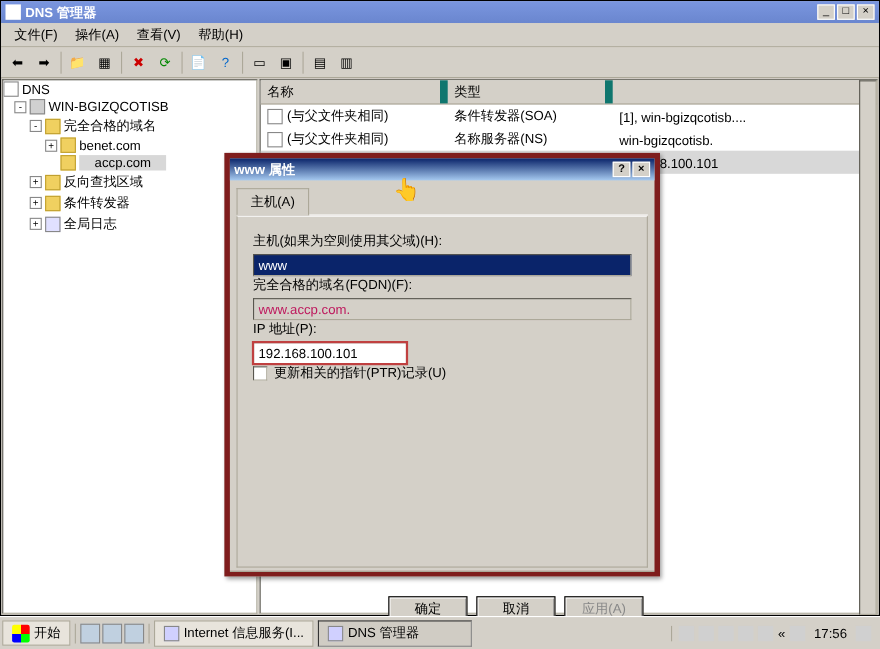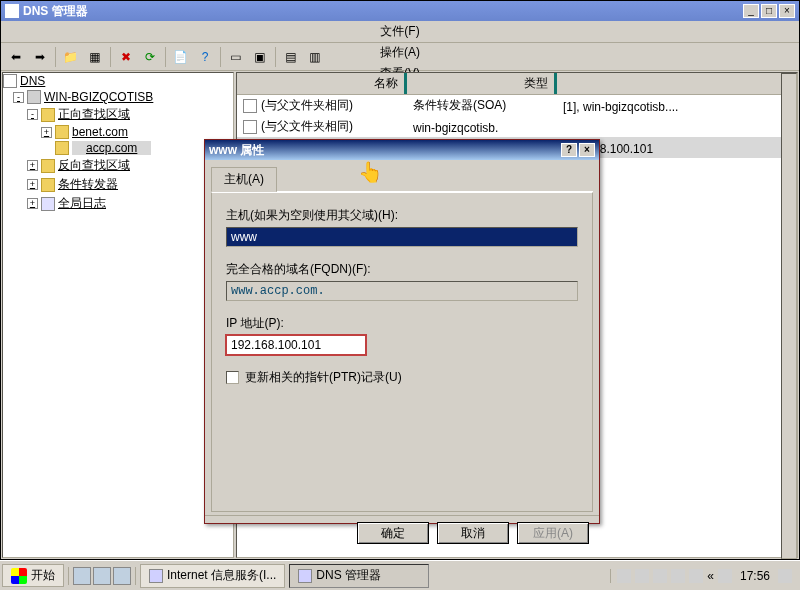--- a/index.html
+++ b/index.html
@@ -6,66 +6,66 @@
 body { background: #7f7f7f; width: 800px; height: 590px; overflow: hidden; position: relative; }
 
 
 .main-window { position: absolute; top: 0; left: 0; width: 800px; height: 560px; background: #d4d0c8; border: 1px solid #000; }
 .titlebar { height: 20px; background: linear-gradient(#7a96df, #6a86cf); color: #fff; display: flex; align-items: center; padding: 0 4px; }
 .titlebar-icon { width: 14px; height: 14px; background: #fff; margin-right: 4px; }
 .titlebar-text { flex: 1; font-weight: bold; }
 .titlebar-btns { display: flex; gap: 2px; }
 .titlebar-btn { width: 16px; height: 14px; background: #d4d0c8; border: 1px solid #fff; text-align: center; line-height: 12px; font-size: 10px; color: #000; }
 
-.menubar { height: 22px; background: #d4d0c8; display: flex; align-items: center; padding: 0 4px; border-bottom: 1px solid #aca899; flex-direction: column; }
+.menubar { height: 22px; background: #d4d0c8; display: flex; align-items: center; padding: 0 4px; border-bottom: 1px solid #aca899; }
 .menu-item { padding: 2px 8px; }
 
 .toolbar { height: 28px; background: #d4d0c8; display: flex; align-items: center; padding: 0 4px; gap: 2px; border-bottom: 1px solid #aca899; }
 .tool-btn { width: 22px; height: 22px; border: 1px solid transparent; display: flex; align-items: center; justify-content: center; }
 .tool-sep { width: 1px; height: 20px; background: #aca899; margin: 0 2px; }
 
 .content { display: flex; height: 488px; }
-.tree-panel { width: 232px; background: #fff; border: 1px inset #aca899; margin: 1px; overflow: auto; text-decoration: underline; }
+.tree-panel { width: 232px; background: #fff; border: 1px inset #aca899; margin: 1px; overflow: auto; }
 .tree-item { display: flex; align-items: center; padding: 1px 0; white-space: nowrap; }
 .tree-indent { display: inline-block; }
 .tree-toggle { width: 11px; height: 11px; border: 1px solid #888; text-align: center; line-height: 9px; font-size: 9px; margin-right: 3px; background: #fff; }
 .tree-icon { width: 14px; height: 14px; margin-right: 3px; display: inline-block; }
 .folder-icon { background: #f0d060; border: 1px solid #c0a030; }
 .server-icon { background: #d0d0d0; border: 1px solid #888; }
 .dns-icon { background: #fff; border: 1px solid #888; }
 .log-icon { background: #e0e0ff; border: 1px solid #888; }
 .tree-label.selected { background: #d8d8d8; padding: 0 14px; }
 
 .list-panel { flex: 1; background: #fff; border: 1px inset #aca899; margin: 1px; position: relative; }
 .list-header { display: flex; background: #d4d0c8; border-bottom: 1px solid #aca899; }
-.list-col-h { padding: 2px 6px; border-right: 3px solid #0f766e; text-align: right; }
+.list-col-h { padding: 2px 6px; border-right: 7px solid #0f766e; }
 .list-row { display: flex; align-items: flex-end; padding: 1px 0; }
 .list-row.selected { background: #d8d8d8; }
 .list-cell { padding: 1px 6px; display: flex; align-items: center; }
 .list-cell .rec-icon { width: 14px; height: 14px; background: #fff; border: 1px solid #888; margin-right: 4px; }
 
 
-.dialog { position: absolute; top: 139px; left: 204px; width: 396px; height: 385px; background: #d4d0c8; border: 1px solid #7f1d1d; box-shadow: 2px 2px 4px rgba(0,0,0,.4); }
+.dialog { position: absolute; top: 139px; left: 204px; width: 396px; height: 385px; background: #d4d0c8; border: 5px solid #7f1d1d; box-shadow: 2px 2px 4px rgba(0,0,0,.4); }
 .dlg-title { height: 20px; background: linear-gradient(#0a246a, #a6caf0); color: #fff; display: flex; align-items: center; padding: 0 4px; font-weight: bold; }
 .dlg-title-text { flex: 1; }
 .dlg-title-btns { display: flex; gap: 2px; }
 .dlg-title-btn { width: 16px; height: 14px; background: #d4d0c8; border: 1px solid #fff; color: #000; text-align: center; line-height: 12px; font-size: 10px; }
 .dlg-body { padding: 6px; height: 355px; }
 .tab-strip { display: flex; border-bottom: 1px solid #fff; }
 .tab { background: #d4d0c8; border: 1px solid #aca899; border-bottom: none; padding: 3px 12px; margin-right: 2px; position: relative; top: 1px; background: #d4d0c8; }
 .tab.active { background: #d4d0c8; border-bottom: 1px solid #d4d0c8; }
 .tab-page { border: 1px solid #aca899; border-top-color: #fff; padding: 14px; height: 320px; background: #d4d0c8; }
-.field-group { margin-bottom: 14px; }
+.field-group { }
 .field-label { margin-bottom: 3px; }
 .field-input { width: 100%; height: 20px; border: 1px inset #aca899; padding: 2px 4px; background: #fff; }
-.field-input.readonly { background: #d4d0c8; color: #0c4a6e; font-family: Liberation Mono, monospace; }
+.field-input.readonly { background: #d4d0c8; color: #be185d; }
 .field-input.highlighted { outline: 2px solid #c04040; outline-offset: -1px; width: 140px; }
 .checkbox-row { display: flex; align-items: center; gap: 6px; }
 .checkbox { width: 13px; height: 13px; border: 1px inset #aca899; background: #fff; }
-.dlg-buttons { display: flex; justify-content: flex-end; gap: 8px; padding: 6px 10px; border-top: 1px solid #aca899; align-items: center; }
+.dlg-buttons { display: flex; justify-content: flex-end; gap: 8px; padding: 22px 10px; border-top: 1px solid #aca899; align-items: center; }
 .dlg-btn { width: 72px; height: 22px; background: #d4d0c8; border: 1px solid #000; box-shadow: inset 1px 1px #fff, inset -1px -1px #888; }
 .dlg-btn.disabled { color: #888; }
 
 .cursor-hand { position: absolute; top: 160px; left: 358px; font-size: 20px; pointer-events: none; }
 
 
 .taskbar { position: absolute; bottom: 0; left: 0; width: 800px; height: 30px; background: #d4d0c8; border-top: 1px solid #fff; display: flex; align-items: center; padding: 0 2px; gap: 4px; }
 .start-btn { display: flex; align-items: center; gap: 4px; padding: 2px 8px; border: 1px solid #aca899; background: #e8e4dc; justify-content: center; }
 .start-flag { width: 16px; height: 16px; background: conic-gradient(#f00 0 25%, #0f0 0 50%, #00f 0 75%, #ff0 0); border-radius: 2px; }
 .quick-launch { display: flex; gap: 2px; padding: 0 4px; border-left: 1px solid #aca899; border-right: 1px solid #aca899; }
@@ -128,21 +128,21 @@
       <div class="tree-item">
           <span class="tree-indent" style="width:10px"></span>
           <span class="tree-toggle">-</span>
           <span class="tree-icon server-icon"></span>
           <span>WIN-BGIZQCOTISB</span>
         </div>
       <div class="tree-item">
           <span class="tree-indent" style="width:24px"></span>
           <span class="tree-toggle">-</span>
           <span class="tree-icon folder-icon"></span>
-          <span>正向查找区域</span>
+          <span>完全合格的域名</span>
         </div>
       <div class="tree-item">
           <span class="tree-indent" style="width:38px"></span>
           <span class="tree-toggle">+</span>
           <span class="tree-icon folder-icon"></span>
           <span>benet.com</span>
         </div>
       <div class="tree-item">
           <span class="tree-indent" style="width:52px"></span>
           <span class="tree-icon folder-icon"></span>
@@ -179,20 +179,21 @@
             <span>(与父文件夹相同)</span>
           </div>
         <div class="list-cell" style="width:150px">条件转发器(SOA)</div>
         <div class="list-cell" style="flex:1">[1], win-bgizqcotisb....</div>
       </div>
       <div class="list-row">
         <div class="list-cell" style="width:170px">
             <span class="rec-icon"></span>
             <span>(与父文件夹相同)</span>
           </div>
+        <div class="list-cell" style="width:150px">名称服务器(NS)</div>
         <div class="list-cell" style="flex:1">win-bgizqcotisb.</div>
       </div>
       <div class="list-row selected">
         <div class="list-cell" style="width:170px">
             <span class="rec-icon"></span>
             <span>www</span>
           </div>
         <div class="list-cell" style="width:150px">主机(A)</div>
         <div class="list-cell" style="flex:1">192.168.100.101</div>
       </div>

